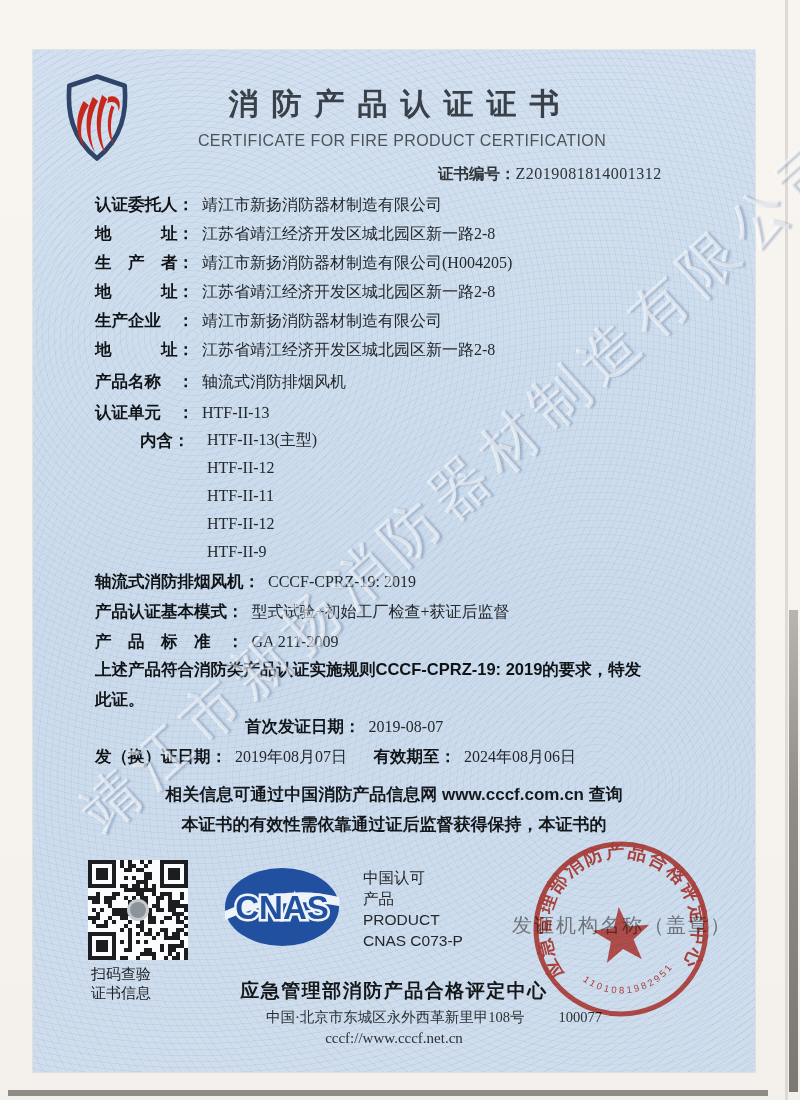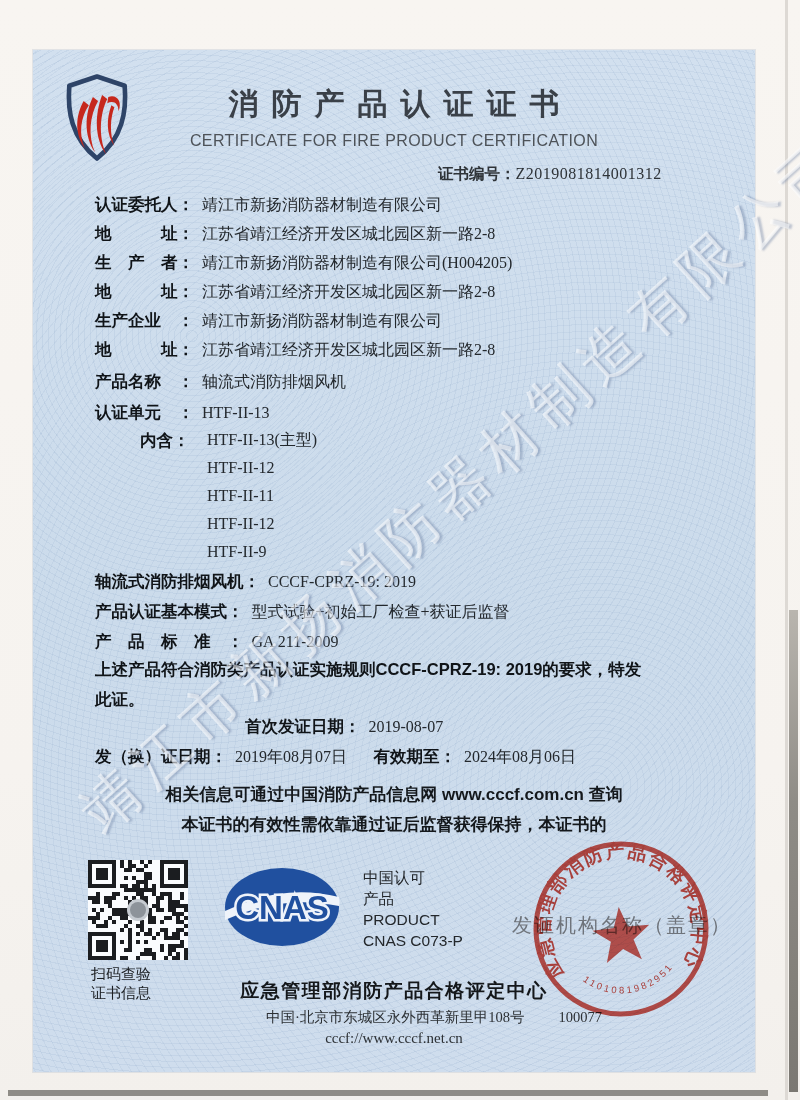--- a/index.html
+++ b/index.html
@@ -20,21 +20,21 @@
     box-shadow:0 0 0 1px rgba(160,175,195,.25);}
   .watermark{position:absolute;left:-60px;top:428px;width:910px;text-align:center;
       transform:rotate(-42deg);font-size:58px;letter-spacing:9px;white-space:nowrap;
       color:rgba(255,255,255,.55);text-shadow:2px 2px 2px rgba(105,125,160,.40);
       z-index:6;pointer-events:none;font-weight:500;}
   
   .logo{position:absolute;left:24px;top:20px;z-index:2;}
   .title{position:absolute;left:0;top:34px;width:722px;text-align:center;
       font-size:30px;font-weight:600;letter-spacing:13px;text-indent:13px;color:#3a4048;z-index:2;}
   .subtitle{position:absolute;left:0;top:82px;width:722px;text-align:center;
-      font-size:16px;font-weight:500;color:#4d5258;letter-spacing:.4px;z-index:2;}
+      font-size:16px;font-weight:500;color:#4d5258;letter-spacing:.4px;z-index:2;padding-left:8px;}
   .certno{position:absolute;left:405px;top:114px;font-size:15.5px;color:#2e3338;z-index:2;}
   .certno .lbl{font-weight:700;}
   .certno .val{font-family:"Liberation Serif","DejaVu Serif",serif;font-size:16px;letter-spacing:.5px;}
   
   .row{position:absolute;left:62px;height:24px;white-space:nowrap;z-index:2;}
   .row .lbl{font-size:16.5px;font-weight:700;color:#101418;}
   .row .val{font-family:"Liberation Serif","DejaVu Serif",serif;font-size:16px;color:#23282d;margin-left:8px;}
   .model{position:absolute;left:174px;font-family:"Liberation Serif","DejaVu Serif",serif;
       font-size:16px;color:#23282d;z-index:2;}
   .neihan-lbl{position:absolute;left:107px;font-size:16.5px;font-weight:700;color:#101418;z-index:2;}

